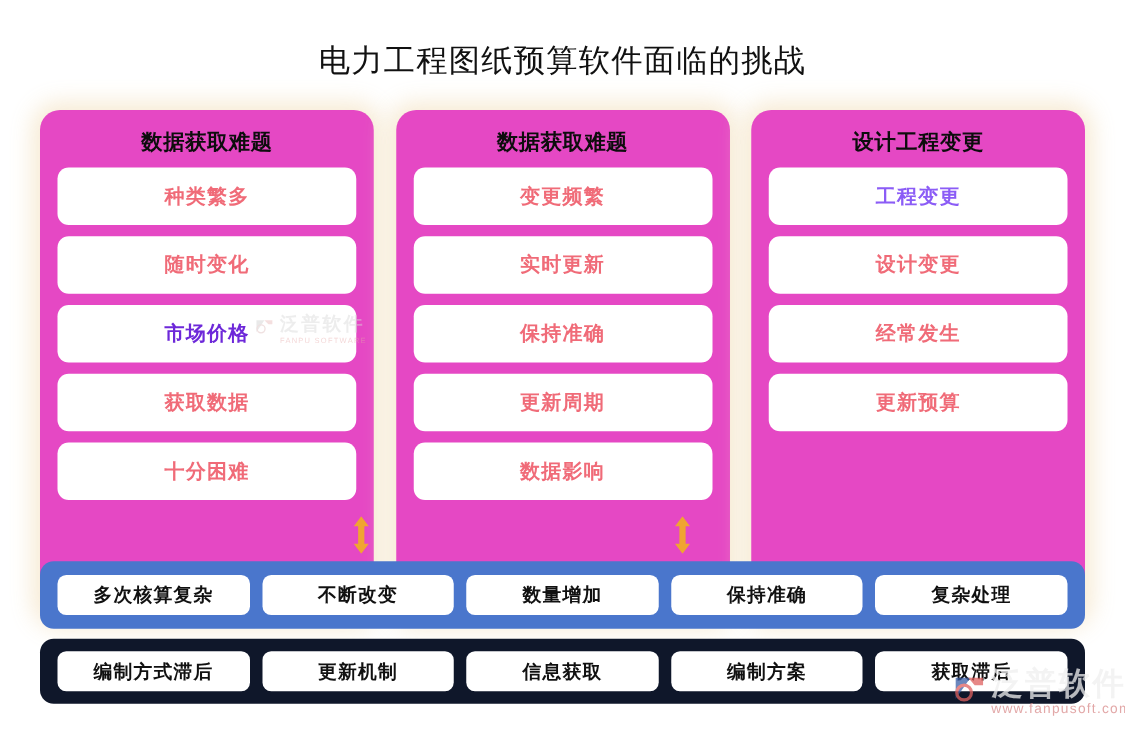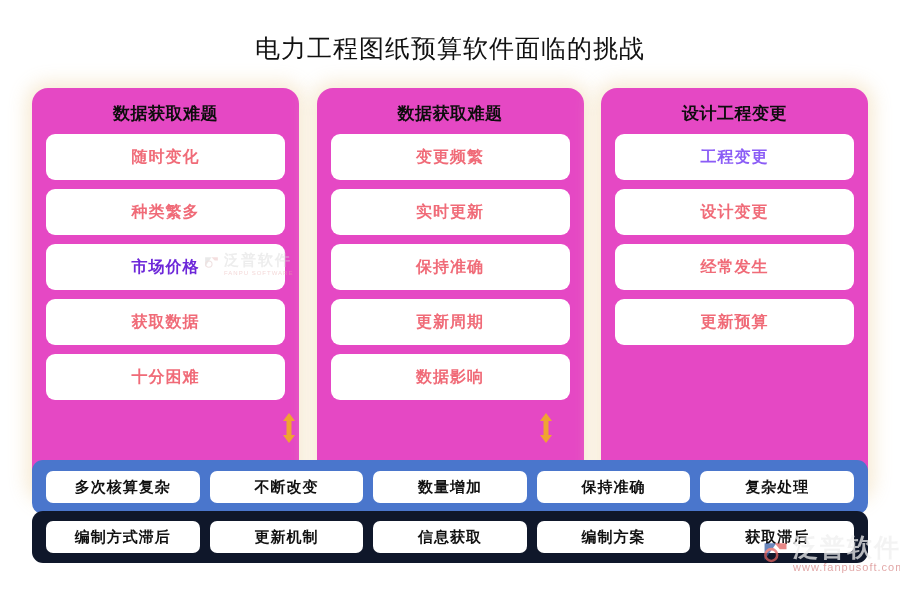--- a/index.html
+++ b/index.html
@@ -92,21 +92,21 @@
     position: absolute;
     left: 32px;
     width: 836px;
     border-radius: 11px;
     display: flex;
     align-items: center;
     justify-content: space-between;
     padding: 0 14px;
   }
 
-  #bar-row-1 { top: 460px; height: 54px; background: #4a76cc; }
+  #bar-row-1 { top: 449px; height: 54px; background: #4a76cc; }
   #bar-row-2 { top: 511px; height: 52px; background: #2e539e; }
 
   .bar-chip {
     background: #ffffff;
     border-radius: 7px;
     height: 32px;
     flex: 1;
     margin: 0 5px;
     display: flex;
     align-items: center;
@@ -162,22 +162,22 @@
 
 <div id="canvas">
 
   <div class="page-title">电力工程图纸预算软件面临的挑战</div>
 
   <div class="columns">
 
     <div class="column" id="column-0" style="background: rgb(229, 72, 196);">
       <div class="column-title">数据获取难题</div>
       <div class="column-items">
+        <div class="item-card" style="color: rgb(240, 107, 120);">种类繁多</div>
         <div class="item-card" style="color: rgb(240, 107, 120);">随时变化</div>
-        <div class="item-card" style="color: rgb(240, 107, 120);">种类繁多</div>
         <div class="item-card" style="color: #6d28d9;">市场价格</div>
         <div class="item-card" style="color: rgb(240, 107, 120);">获取数据</div>
         <div class="item-card" style="color: rgb(240, 107, 120);">十分困难</div>
       </div>
     </div>
 
     <div class="column" id="column-1" style="background: rgb(229, 72, 196);">
       <div class="column-title">数据获取难题</div>
       <div class="column-items">
         <div class="item-card" style="color: rgb(240, 107, 120);">变更频繁</div>

